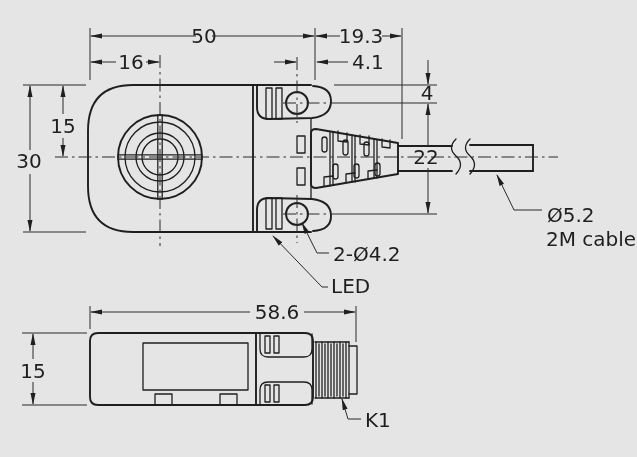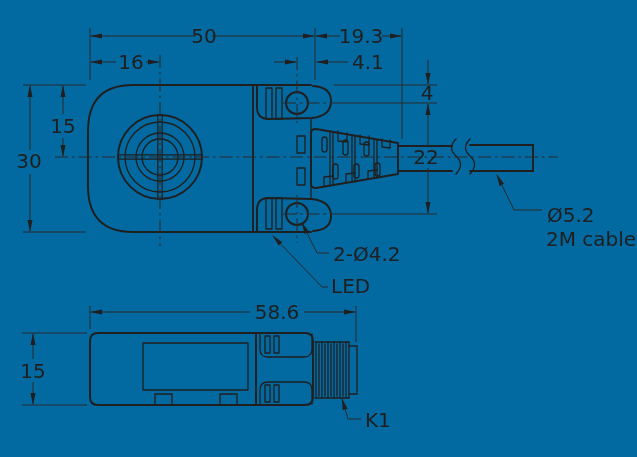--- a/index.html
+++ b/index.html
@@ -1,16 +1,16 @@
 <!DOCTYPE html>
 <html><head>
 <meta charset="utf-8">
 <style>
   html,body{margin:0;padding:0;background:#ffffff;}
-  #stage{position:relative;width:637px;height:457px;background:#0369a1;overflow:hidden;
+  #stage{position:relative;width:637px;height:457px;background:#e5e5e5;overflow:hidden;
          font-family:"DejaVu Sans","Liberation Sans",sans-serif;}
   svg{display:block;}
   svg *{vector-effect:non-scaling-stroke;}
   .ol   {fill:none;stroke:#1f1f1f;stroke-width:1.9;stroke-linecap:round;stroke-linejoin:round;}
   .md   {fill:none;stroke:#1f1f1f;stroke-width:1.3;stroke-linecap:round;stroke-linejoin:round;}
   .thin {fill:none;stroke:#2a2a2a;stroke-width:1;}
   .cl   {fill:none;stroke:#2a2a2a;stroke-width:1;stroke-dasharray:13 4 2.5 4;}
   .dim  {fill:none;stroke:#2a2a2a;stroke-width:1;}
   .dtxt {fill:#1f1f1f;font-size:20px;}
   .mid  {text-anchor:middle;}

